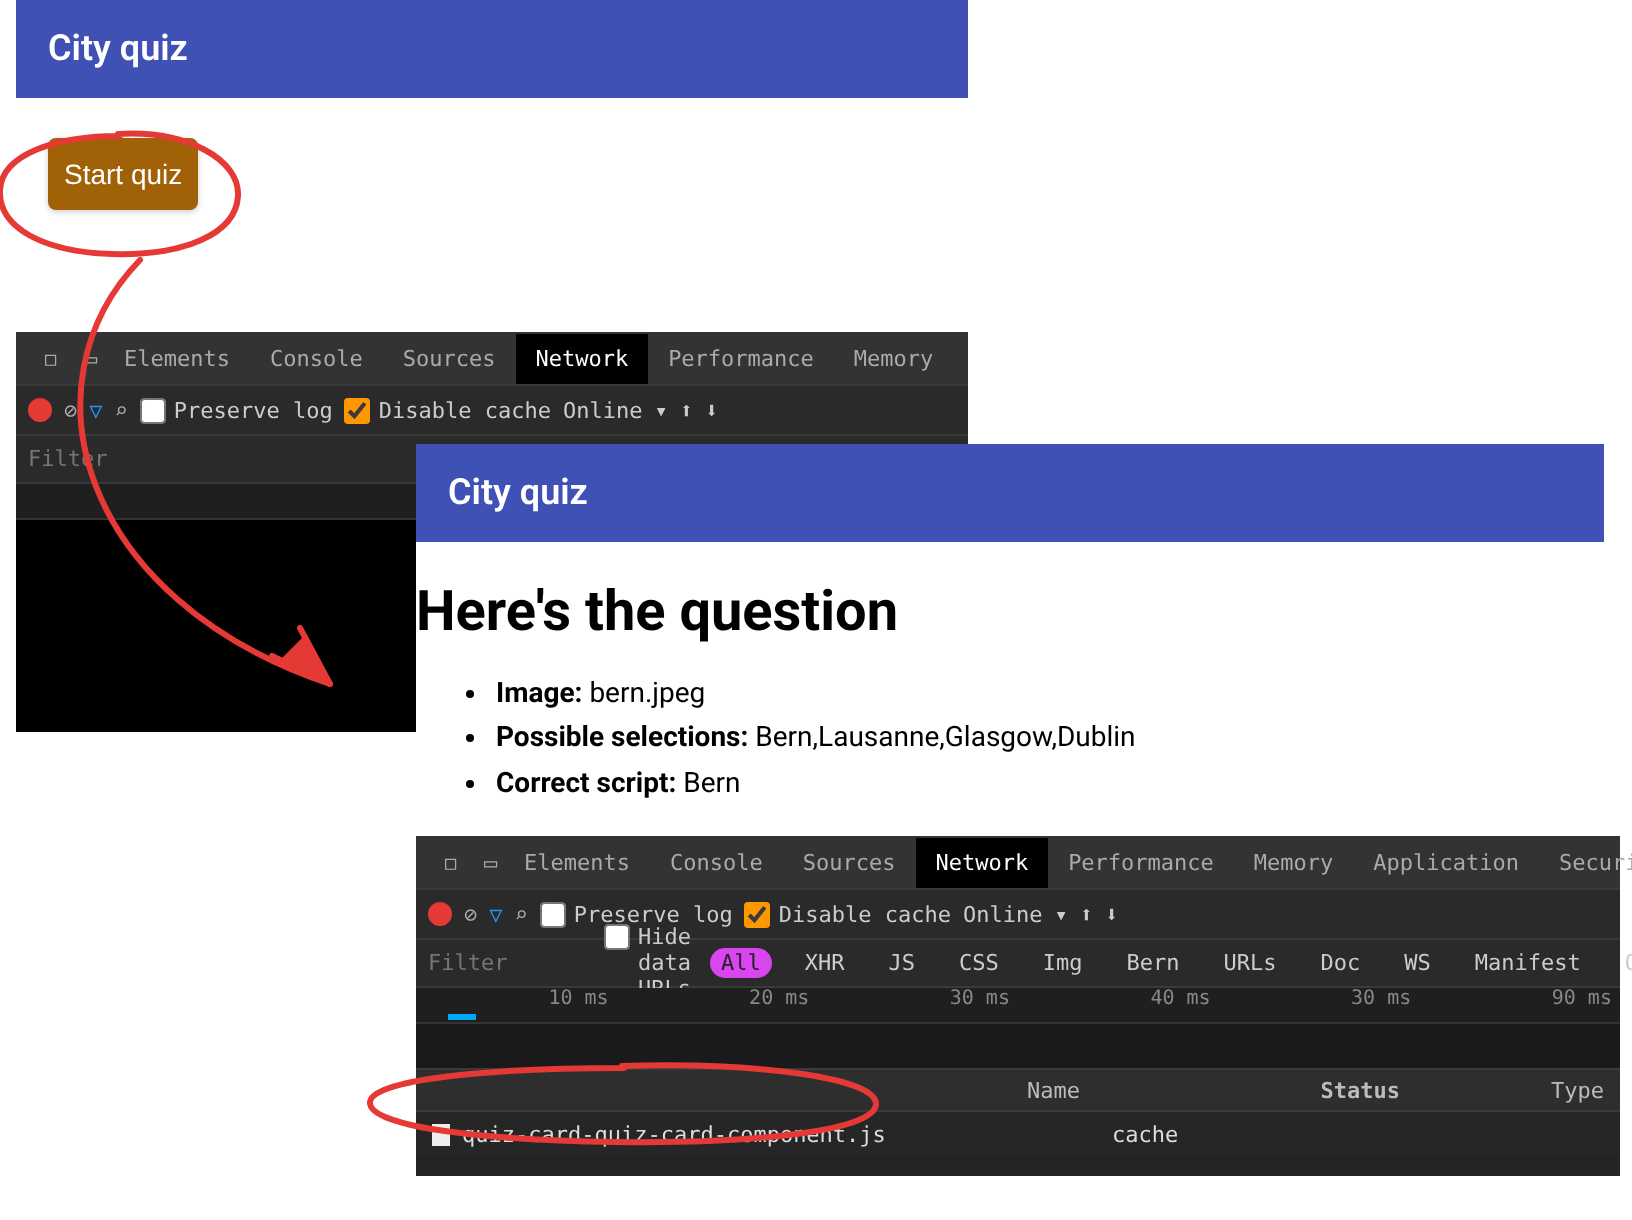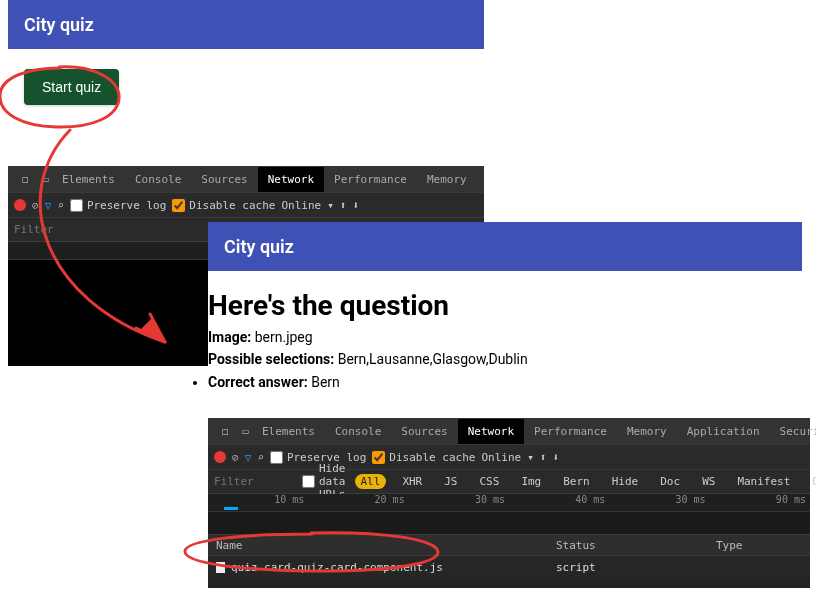--- a/index.html
+++ b/index.html
@@ -2,58 +2,58 @@
 <html><head>
 <meta charset="utf-8">
 <style>
   * { box-sizing: border-box; margin: 0; padding: 0; }
   body { font-family: -apple-system, BlinkMacSystemFont, "Segoe UI", Roboto, Arial, sans-serif; background: #fff; width: 816px; height: 610px; position: relative; font-size: 13px; }
   
   
   .panel1 { position: absolute; left: 8px; top: 0; width: 476px; }
   .header1 { background: #3f51b5; color: #fff; padding: 14px 16px; font-size: 18px; font-weight: 600; }
   .body1 { background: #fff; padding: 20px 16px 60px; }
-  .start-btn { background: #14532d; color: #fff; border: none; border-radius: 4px; padding: 10px 18px; font-size: 14px; font-weight: 500; cursor: pointer; box-shadow: 0 1px 3px rgba(0,0,0,0.2); }
+  .start-btn { background: #a16207; color: #fff; border: none; border-radius: 4px; padding: 10px 8px; font-size: 14px; font-weight: 500; cursor: pointer; box-shadow: 0 1px 3px rgba(0,0,0,0.2); }
   
   
   .dt1 { position: absolute; left: 8px; top: 166px; width: 476px; height: 200px; background: #242424; color: #ccc; font-family: Menlo, Consolas, monospace; font-size: 11px; overflow: hidden; }
   .dt-tabs { display: flex; align-items: center; background: #333; height: 26px; padding: 0 4px; gap: 0; }
   .dt-tabs span { padding: 6px 10px; color: #aaa; cursor: pointer; }
   .dt-tabs span.active { background: #000; color: #fff; }
   .dt-icon { width: 18px; text-align: center; color: #aaa; }
   .dt-toolbar { display: flex; align-items: center; height: 26px; padding: 0 6px; gap: 6px; background: #2a2a2a; border-top: 1px solid #3a3a3a; border-bottom: 1px solid #3a3a3a; }
   .rec { width: 12px; height: 12px; border-radius: 50%; background: #e53935; }
   .clear-i, .filter-i, .search-i { color: #aaa; }
-  .cb { display: inline-flex; align-items: center; gap: 4px; }
+  .cb { display: inline-flex; align-items: flex-start; gap: 4px; }
   .cb input { accent-color: #ff9800; }
   .filter-row { display: flex; align-items: center; height: 24px; padding: 0 6px; gap: 8px; background: #2a2a2a; border-bottom: 1px solid #3a3a3a; }
   .filter-row input[type=text] { background: transparent; border: none; color: #ccc; width: 80px; outline: none; font-family: inherit; font-size: 11px; }
   .timeline1 { display: flex; height: 18px; background: #1f1f1f; border-bottom: 1px solid #333; color: #888; }
   .timeline1 span { flex: 1; text-align: right; padding-right: 4px; font-size: 10px; }
   .dt1-body { background: #000; height: 120px; }
   
   
   .panel2 { position: absolute; left: 208px; top: 222px; width: 594px; background: #fff; }
   .header2 { background: #3f51b5; color: #fff; padding: 14px 16px; font-size: 18px; font-weight: 600; }
   .body2 { background: #fff; padding: 8px 0 24px; }
-  .body2 h1 { font-size: 28px; font-weight: 700; margin: 10px 0 4px; }
-  .body2 ul { list-style: disc; font-size: 14px; line-height: 1.6; }
+  .body2 h1 { font-size: 28px; font-weight: 700; margin: 10px 0 14px; }
+  .body2 ul { list-style: disc; margin-left: 40px; font-size: 14px; line-height: 1.6; }
   .body2 li b { font-weight: 700; }
   
   
   .dt2 { position: absolute; left: 208px; top: 418px; width: 602px; height: 170px; background: #242424; color: #ccc; font-family: Menlo, Consolas, monospace; font-size: 11px; }
   .pill { display: inline-block; padding: 1px 6px; border-radius: 8px; margin: 0 1px; color: #ccc; cursor: pointer; }
-  .pill.active { background: #eab308; color: #222; }
+  .pill.active { background: #d946ef; color: #222; }
   .timeline2 { display: flex; height: 18px; background: #1f1f1f; border-bottom: 1px solid #333; color: #888; position: relative; }
   .timeline2 span { flex: 1; text-align: right; padding-right: 4px; font-size: 10px; }
   .tl-mark { position: absolute; left: 16px; top: 13px; width: 14px; height: 3px; background: #03a9f4; }
   .table-head { display: flex; background: #2e2e2e; border-top: 1px solid #3a3a3a; border-bottom: 1px solid #3a3a3a; height: 22px; align-items: center; }
-  .table-head div { padding: 0 8px; color: #bbb; }
+  .table-head div { padding: 0 8px; color: #bbb; text-align: right; }
   .col-name { flex: 0 0 340px; }
-  .col-status { flex: 0 0 160px; }
+  .col-status { flex: 0 0 160px; font-weight: bold; }
   .col-type { flex: 1; }
   .table-row { display: flex; height: 22px; align-items: center; background: #262626; }
   .table-row div { padding: 0 8px; color: #ddd; }
   .file-icon { display: inline-block; width: 9px; height: 11px; background: #eee; margin-right: 6px; vertical-align: middle; }
   
   
   .circle1 { position: absolute; left: -6px; top: 62px; width: 130px; height: 70px; pointer-events: none; }
   .circle1 svg { width: 100%; height: 100%; }
   
   
@@ -138,21 +138,21 @@
 
 <div class="panel2">
   <div class="header2">
     <span>City quiz</span>
   </div>
   <div class="body2">
     <h1>Here's the question</h1>
     <ul>
       <li><b>Image:</b><span> bern.jpeg</span></li>
       <li><b>Possible selections:</b><span> Bern,Lausanne,Glasgow,Dublin</span></li>
-      <li><b>Correct answer:</b><span> Bern</span></li>
+      <li><b>Correct script:</b><span> Bern</span></li>
     </ul>
   </div>
 </div>
 
 <div class="dt2">
   <div class="dt-tabs">
     <span class="dt-icon">◻</span>
     <span class="dt-icon">▭</span>
     <span>Elements</span>
     <span>Console</span>
@@ -187,21 +187,21 @@
     <label class="cb">
         <input type="checkbox" style="">
         <span>Hide data URLs</span>
       </label>
     <span class="pill active">All</span>
     <span class="pill">XHR</span>
     <span class="pill">JS</span>
     <span class="pill">CSS</span>
     <span class="pill">Img</span>
     <span class="pill">Bern</span>
-    <span class="pill">Hide</span>
+    <span class="pill">URLs</span>
     <span class="pill">Doc</span>
     <span class="pill">WS</span>
     <span class="pill">Manifest</span>
     <span class="pill">Other</span>
   </div>
   <div class="timeline2">
     <span>10 ms</span>
     <span>20 ms</span>
     <span>30 ms</span>
     <span>40 ms</span>
@@ -210,21 +210,21 @@
     <div class="tl-mark"></div>
   </div>
   <div style="height:22px;background:#1a1a1a"></div>
   <div class="table-head">
     <div class="col-name">Name</div>
     <div class="col-status">Status</div>
     <div class="col-type">Type</div>
   </div>
   <div class="table-row">
     <div class="col-name"><span class="file-icon"></span><span>quiz-card-quiz-card-component.js</span></div>
-    <div class="col-type">script</div>
+    <div class="col-type">cache</div>
   </div>
 </div>
 
 <div class="circle2">
   <svg viewBox="0 0 262 44">
       <path class="rough" d="M131 3 C200 1 258 9 258 22 C258 35 200 42 128 41 C58 40 4 33 5 21 C6 10 62 4 132 4"></path>
     </svg>
 </div>
 
 </body></html>

